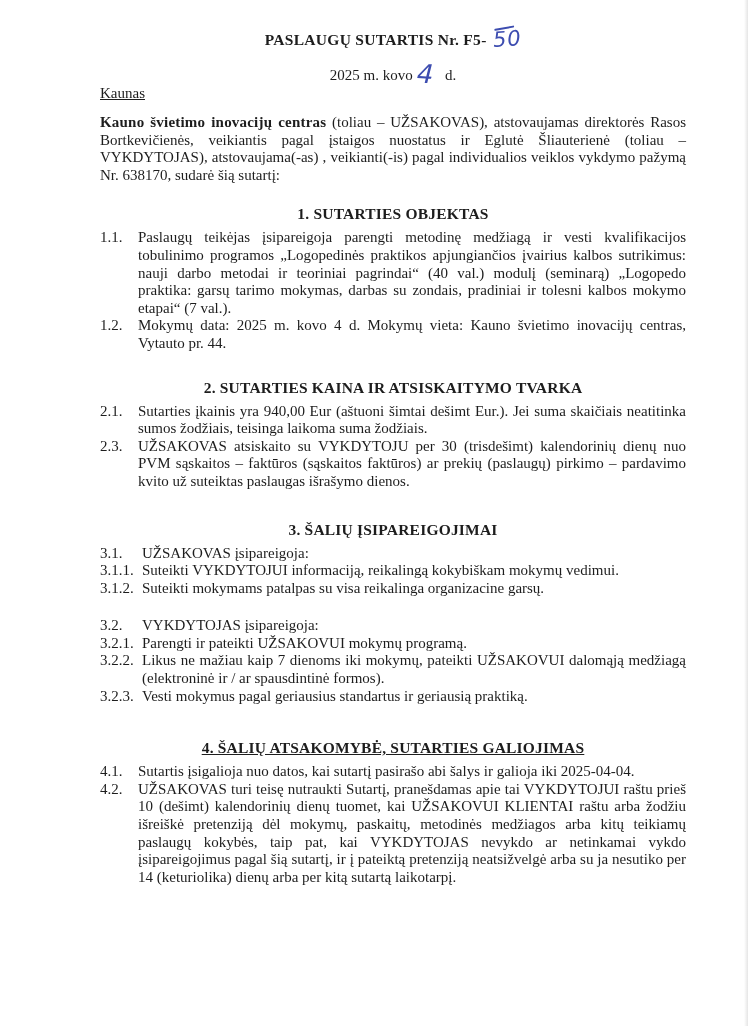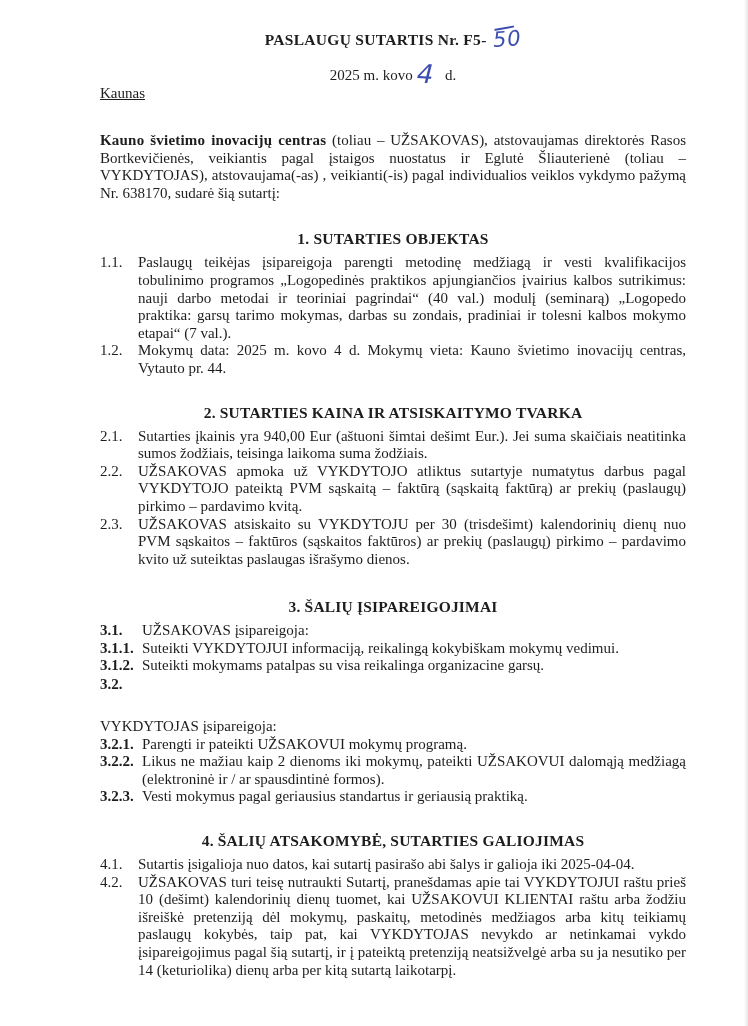--- a/index.html
+++ b/index.html
@@ -69,54 +69,54 @@
     margin: 0 8px 0 4px;
   }
   .city-line {
     text-align: left;
     font-size: 15px;
     margin-top: 1px;
     text-decoration: underline;
   }
 
   .intro {
-    margin: 30px 0 0 0;
+    margin: 12px 0 0 0;
     font-size: 15px;
     line-height: 17.6px;
     text-align: justify;
   }
   .intro b { letter-spacing: 0.2px; }
 
   .section-heading {
     text-align: center;
     font-weight: bold;
     font-size: 15.5px;
     letter-spacing: 0.2px;
     margin-bottom: 6px;
   }
-  .mt-s1 { margin-top: 28px; }
+  .mt-s1 { margin-top: 21px; }
   .mt-s2 { margin-top: 26px; }
   .mt-s3 { margin-top: 30px; }
-  .mt-s4 { margin-top: 26px; }
+  .mt-s4 { margin-top: 34px; text-decoration: underline; }
 
   .item {
     display: flex;
     font-size: 15px;
     line-height: 17.6px;
   }
   .item .num {
     flex: 0 0 38px;
     white-space: nowrap;
   }
-  .item.deep .num { flex-basis: 42px; font-weight: bold; }
+  .item.deep .num { flex-basis: 42px; }
   .item .txt {
     flex: 1 1 auto;
     text-align: justify;
   }
-  .item.gap-top { margin-top: 1px; flex-direction: column; }
+  .item.gap-top { margin-top: 20px; }
 </style>
 </head>
 <body>
 
 <div class="page">
 
   <div class="title-line"><span>PASLAUGŲ SUTARTIS Nr.  F5-</span><span class="hw hw-50" style="color: rgb(61, 77, 176);">50</span></div>
 
   <div class="date-line"><span>2025 m. kovo</span><span class="hw hw-4" style="color: rgb(61, 77, 176);">4</span> <span>d.</span></div>
 
@@ -136,24 +136,20 @@
     </div>
   </div>
 
   <div class="section">
     <div class="section-heading mt-s2">2. SUTARTIES KAINA IR ATSISKAITYMO TVARKA</div>
     <div class="item">
       <span class="num">2.1.</span>
       <span class="txt">Sutarties įkainis yra 940,00 Eur (aštuoni šimtai dešimt Eur.). Jei suma skaičiais neatitinka sumos žodžiais, teisinga laikoma suma žodžiais.</span>
     </div>
     <div class="item">
-      <span class="num">2.2.</span>
-      <span class="txt">UŽSAKOVAS apmoka už VYKDYTOJO atliktus sutartyje numatytus darbus pagal VYKDYTOJO pateiktą PVM sąskaitą – faktūrą (sąskaitą faktūrą) ar prekių (paslaugų) pirkimo – pardavimo kvitą.</span>
-    </div>
-    <div class="item">
       <span class="num">2.3.</span>
       <span class="txt">UŽSAKOVAS atsiskaito su VYKDYTOJU per 30 (trisdešimt) kalendorinių dienų nuo PVM sąskaitos – faktūros (sąskaitos faktūros) ar prekių (paslaugų) pirkimo – pardavimo kvito už suteiktas paslaugas išrašymo dienos.</span>
     </div>
   </div>
 
   <div class="section">
     <div class="section-heading mt-s3">3. ŠALIŲ ĮSIPAREIGOJIMAI</div>
     <div class="item deep">
       <span class="num">3.1.</span>
       <span class="txt">UŽSAKOVAS įsipareigoja:</span>
@@ -169,21 +165,21 @@
     <div class="item deep gap-top">
       <span class="num">3.2.</span>
       <span class="txt">VYKDYTOJAS įsipareigoja:</span>
     </div>
     <div class="item deep">
       <span class="num">3.2.1.</span>
       <span class="txt">Parengti ir pateikti UŽSAKOVUI mokymų programą.</span>
     </div>
     <div class="item deep">
       <span class="num">3.2.2.</span>
-      <span class="txt">Likus ne mažiau kaip 2 dienoms iki mokymų, pateikti UŽSAKOVUI dalomąją medžiagą (elektroninė ir / ar spausdintinė formos).</span>
+      <span class="txt">Likus ne mažiau kaip 7 dienoms iki mokymų, pateikti UŽSAKOVUI dalomąją medžiagą (elektroninė ir / ar spausdintinė formos).</span>
     </div>
     <div class="item deep">
       <span class="num">3.2.3.</span>
       <span class="txt">Vesti mokymus pagal geriausius standartus ir geriausią praktiką.</span>
     </div>
   </div>
 
   <div class="section">
     <div class="section-heading mt-s4">4. ŠALIŲ ATSAKOMYBĖ, SUTARTIES GALIOJIMAS</div>
     <div class="item">

